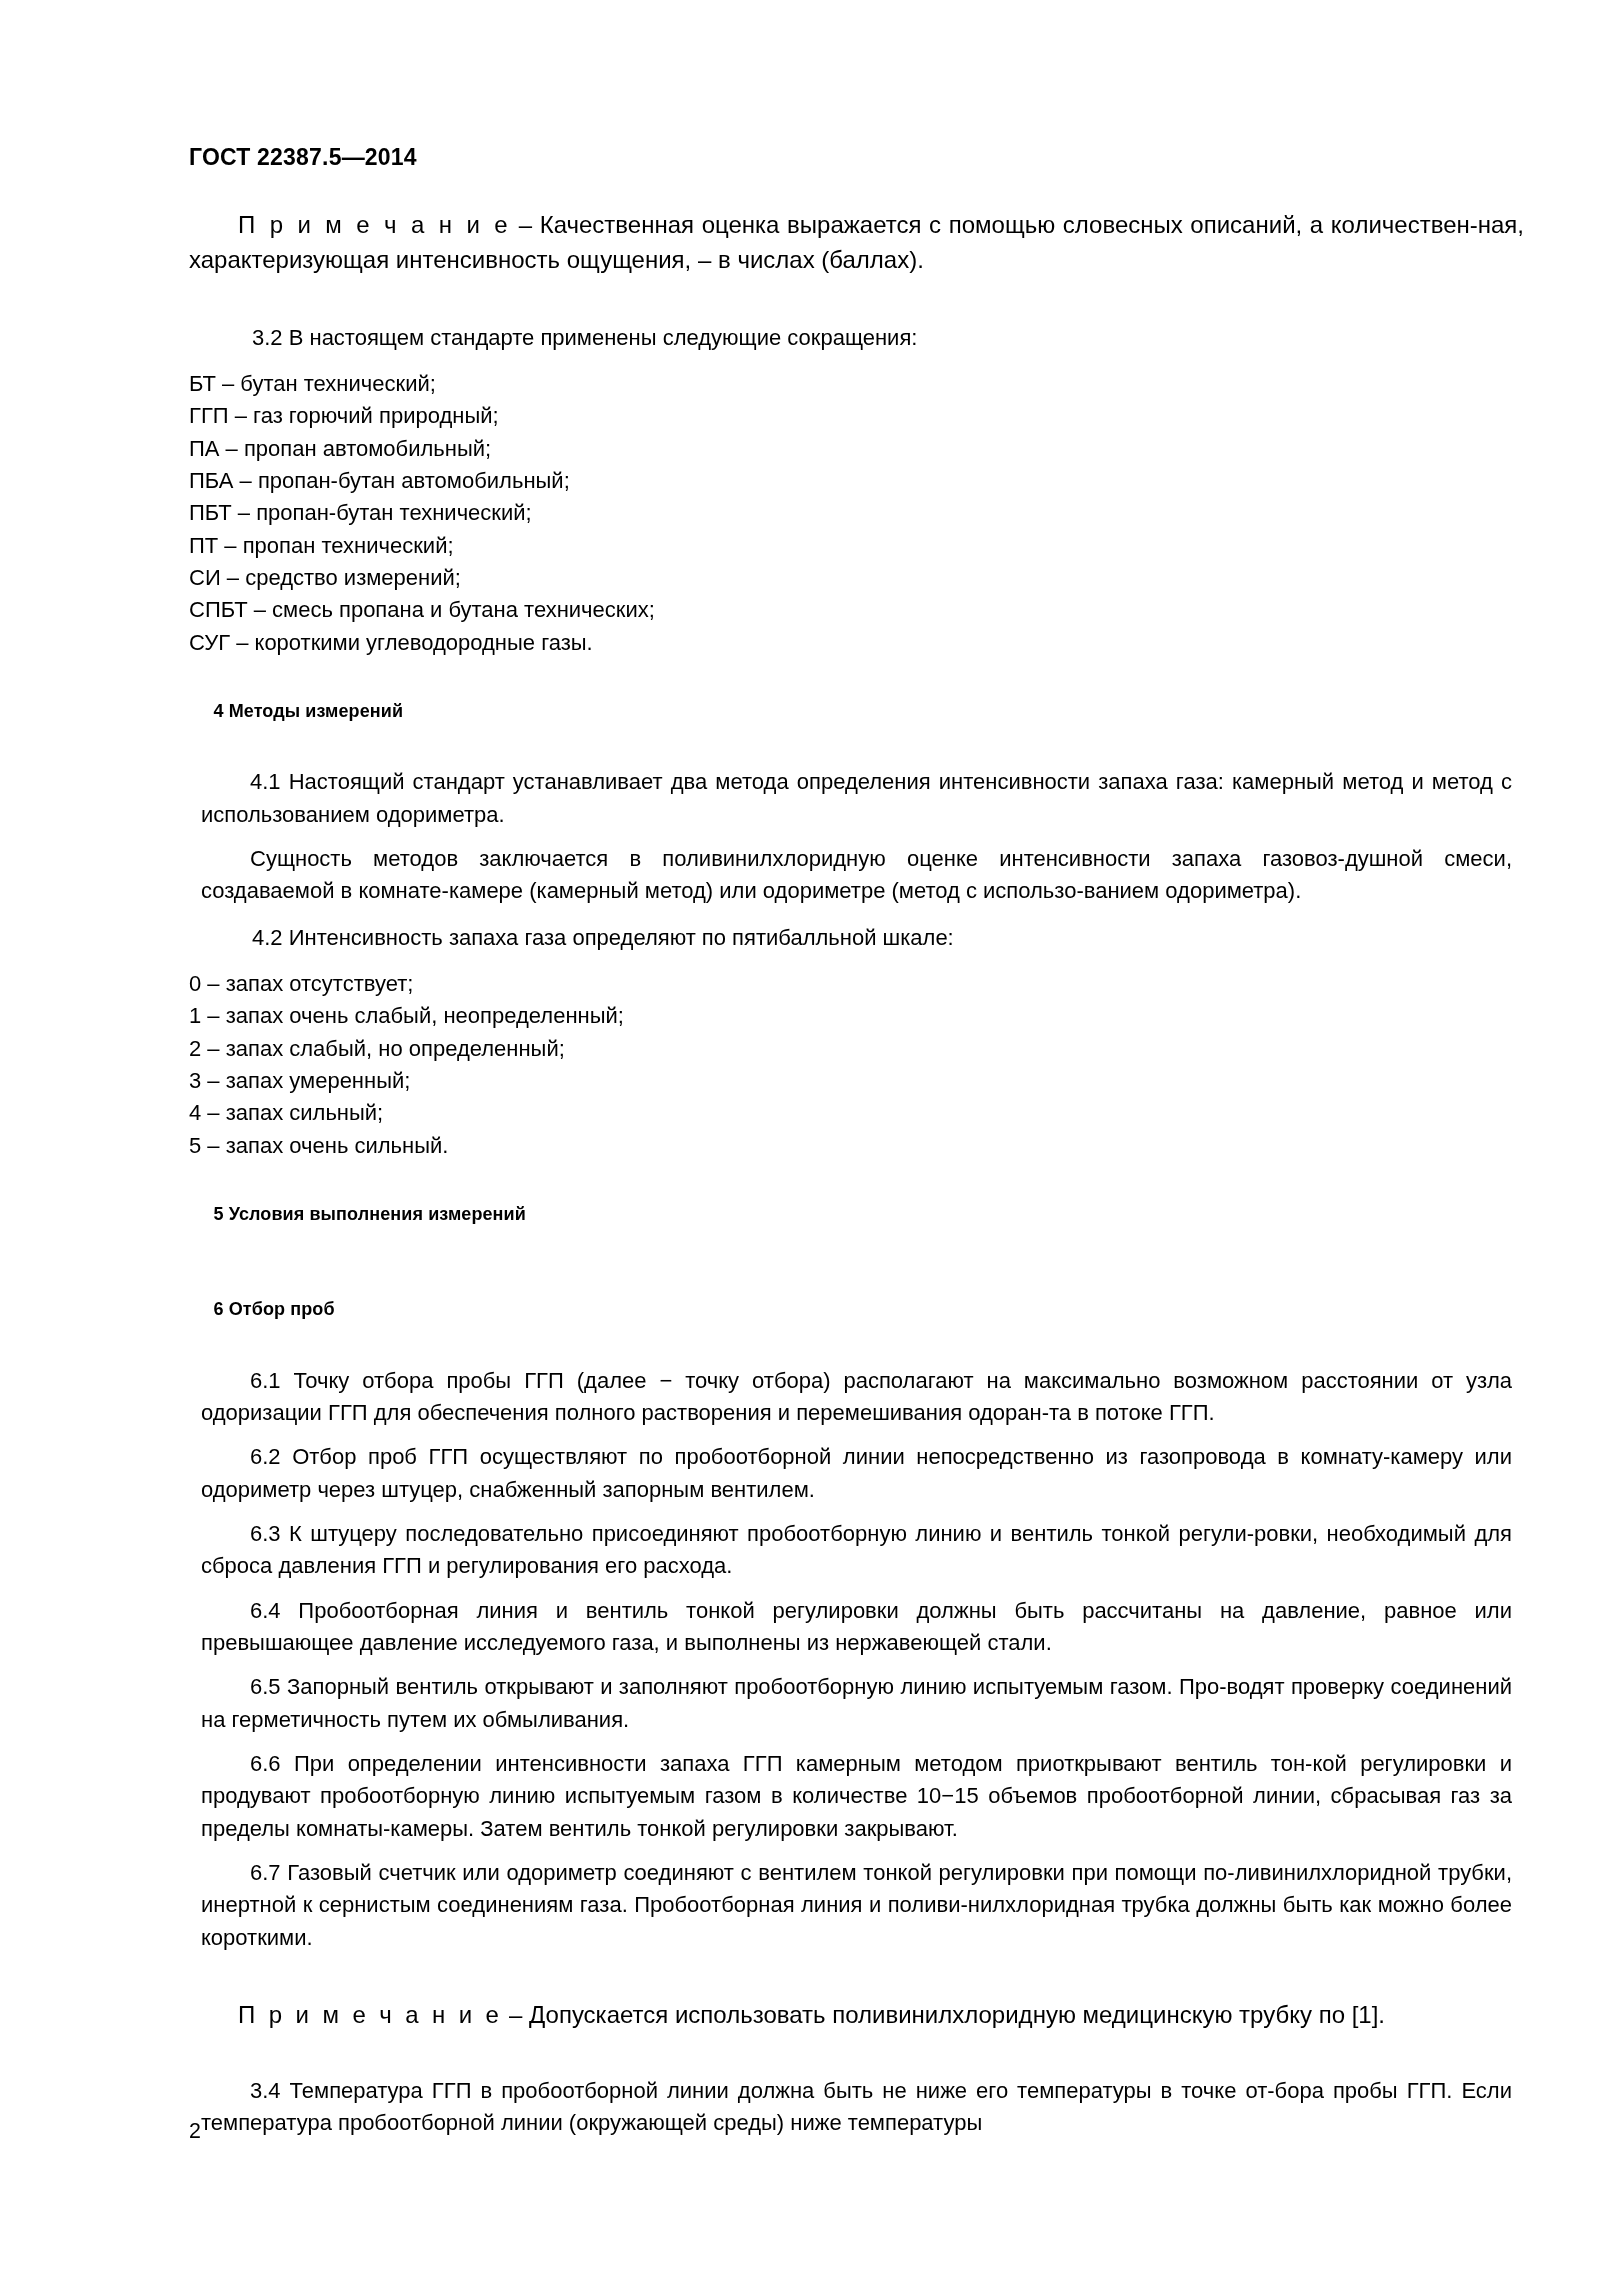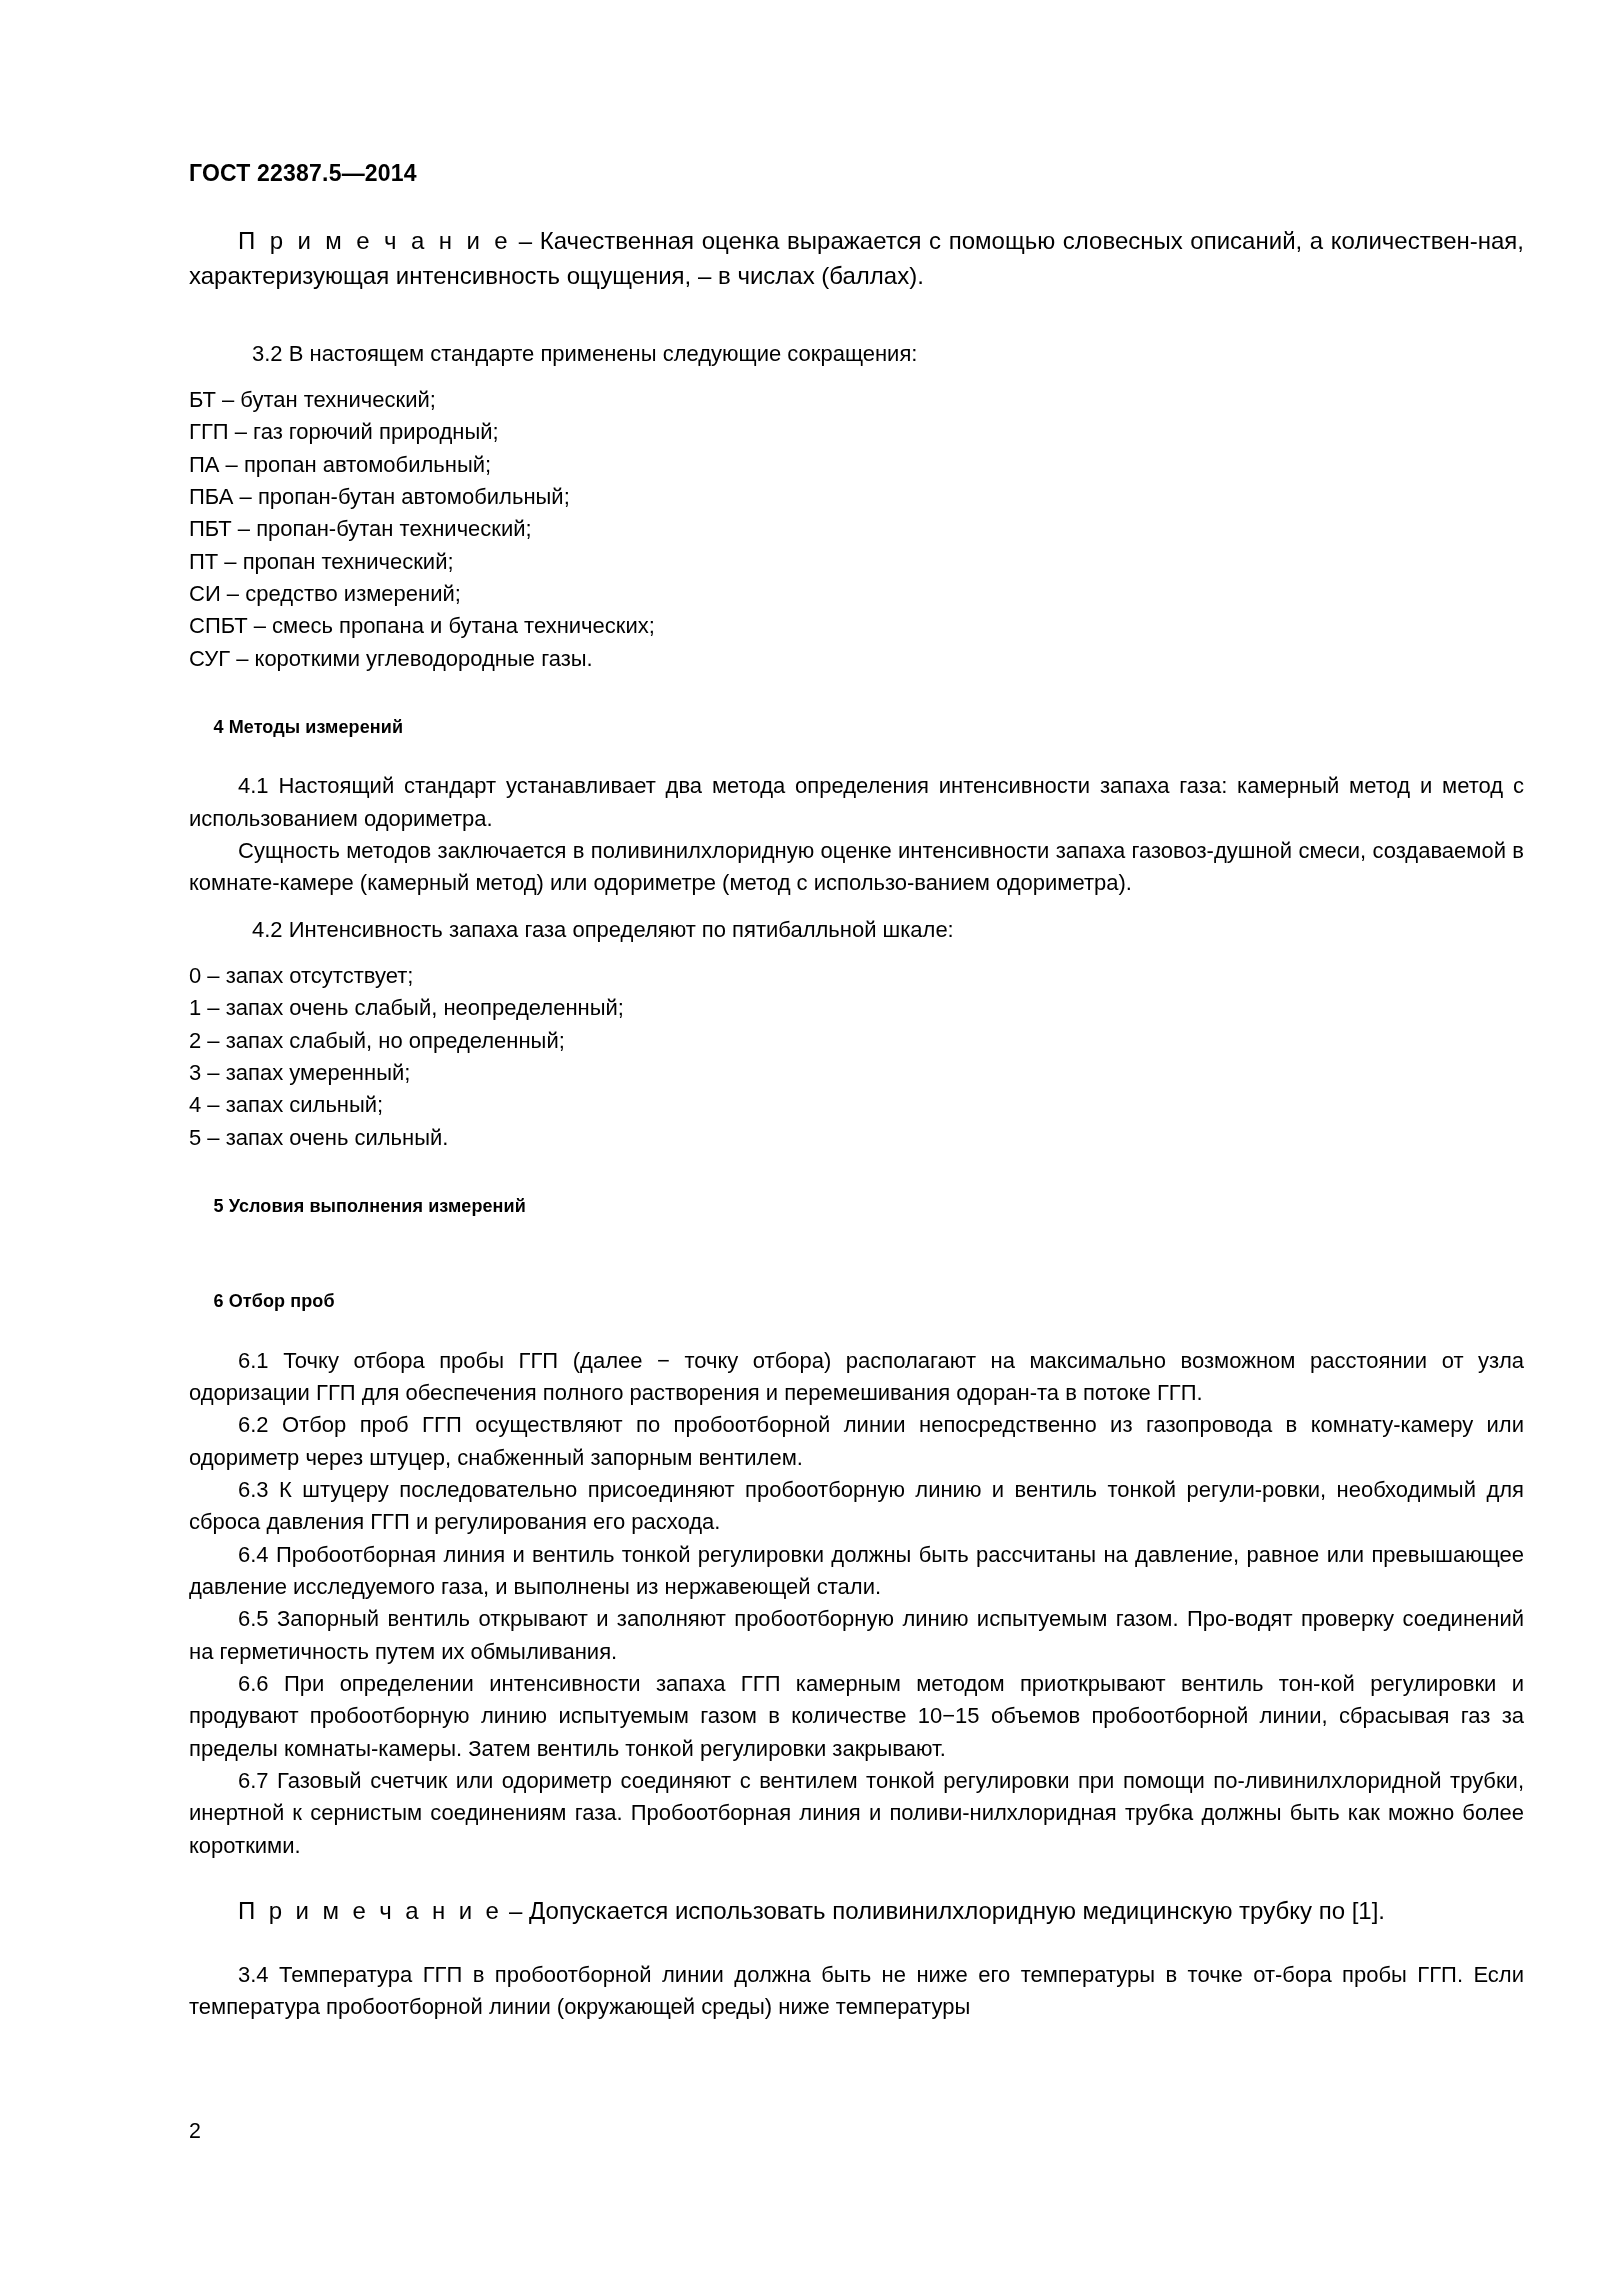--- a/index.html
+++ b/index.html
@@ -22,38 +22,38 @@
   .content {
     position: absolute;
     left: 189px;
     top: 144px;
     width: 1335px;
   }
   .doc-header {
     font-size: 23px;
     font-weight: bold;
     letter-spacing: 0.2px;
-    margin: 16px 0 35px 0;
+    margin: 0 0 35px 0;
     line-height: 1.2;
   }
   .note {
     font-size: 24px;
     line-height: 1.46;
     text-align: justify;
     margin: 0;
     text-indent: 49px;
   }
   .note .note-lead {
     letter-spacing: 3.4px;
   }
   .body-par {
     font-size: 22px;
     line-height: 1.47;
     text-align: justify;
-    margin: 0;
+    margin: 12px;
     text-indent: 49px;
     hyphens: manual;
   }
   .plain-line {
     font-size: 22px;
     line-height: 1.47;
     margin: 0;
     text-align: left;
     text-indent: 0;
   }

